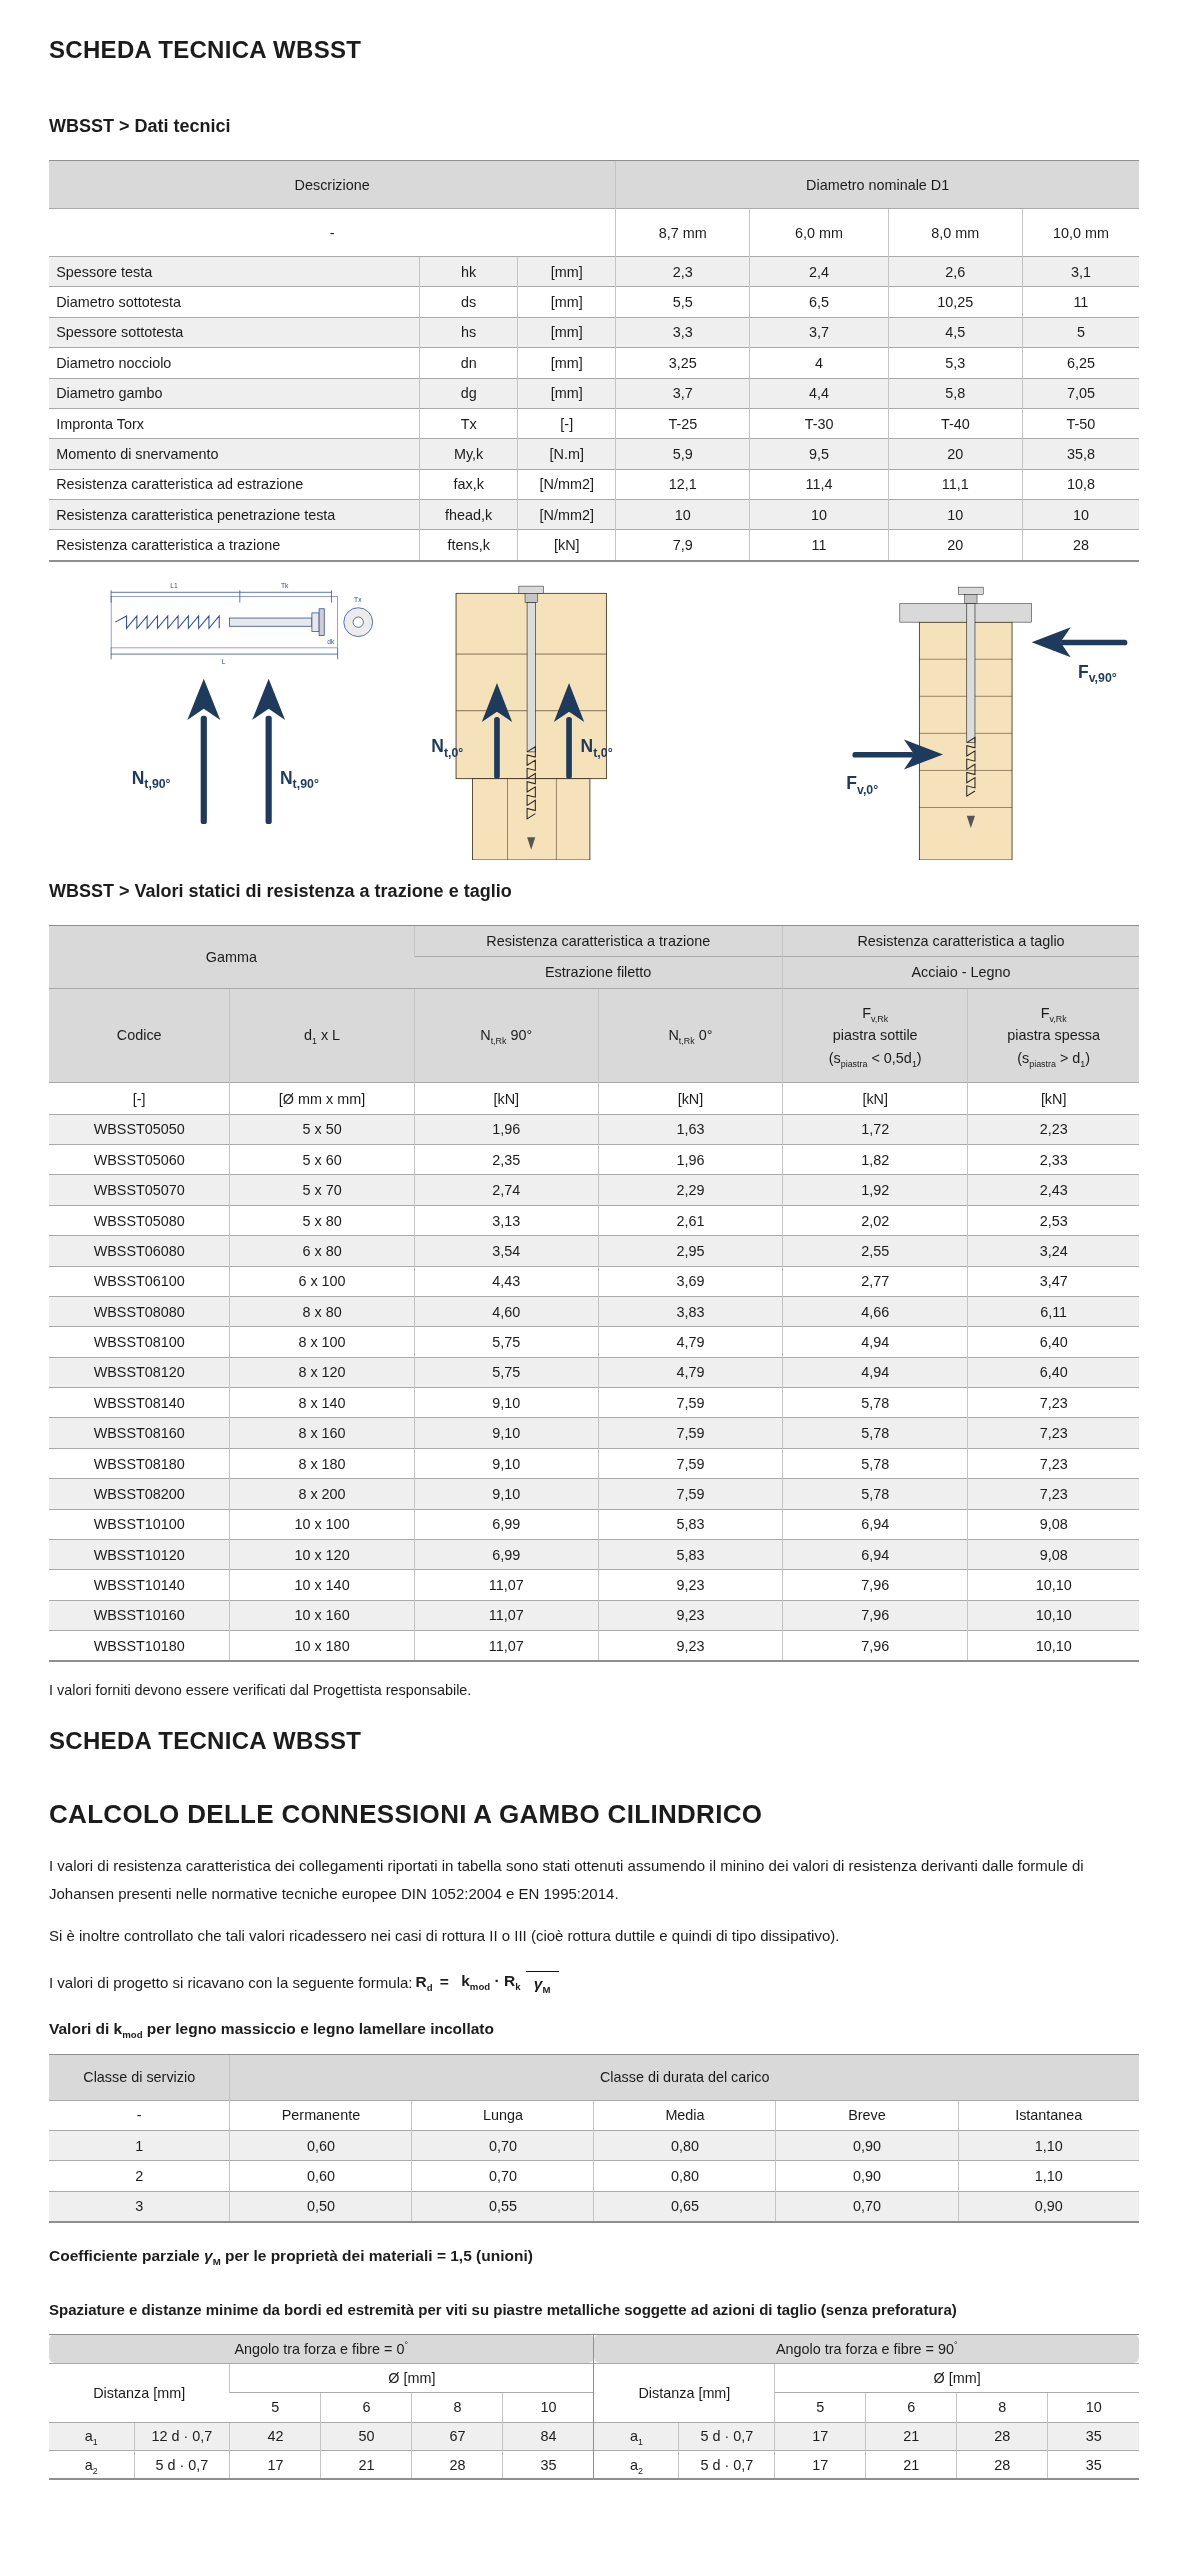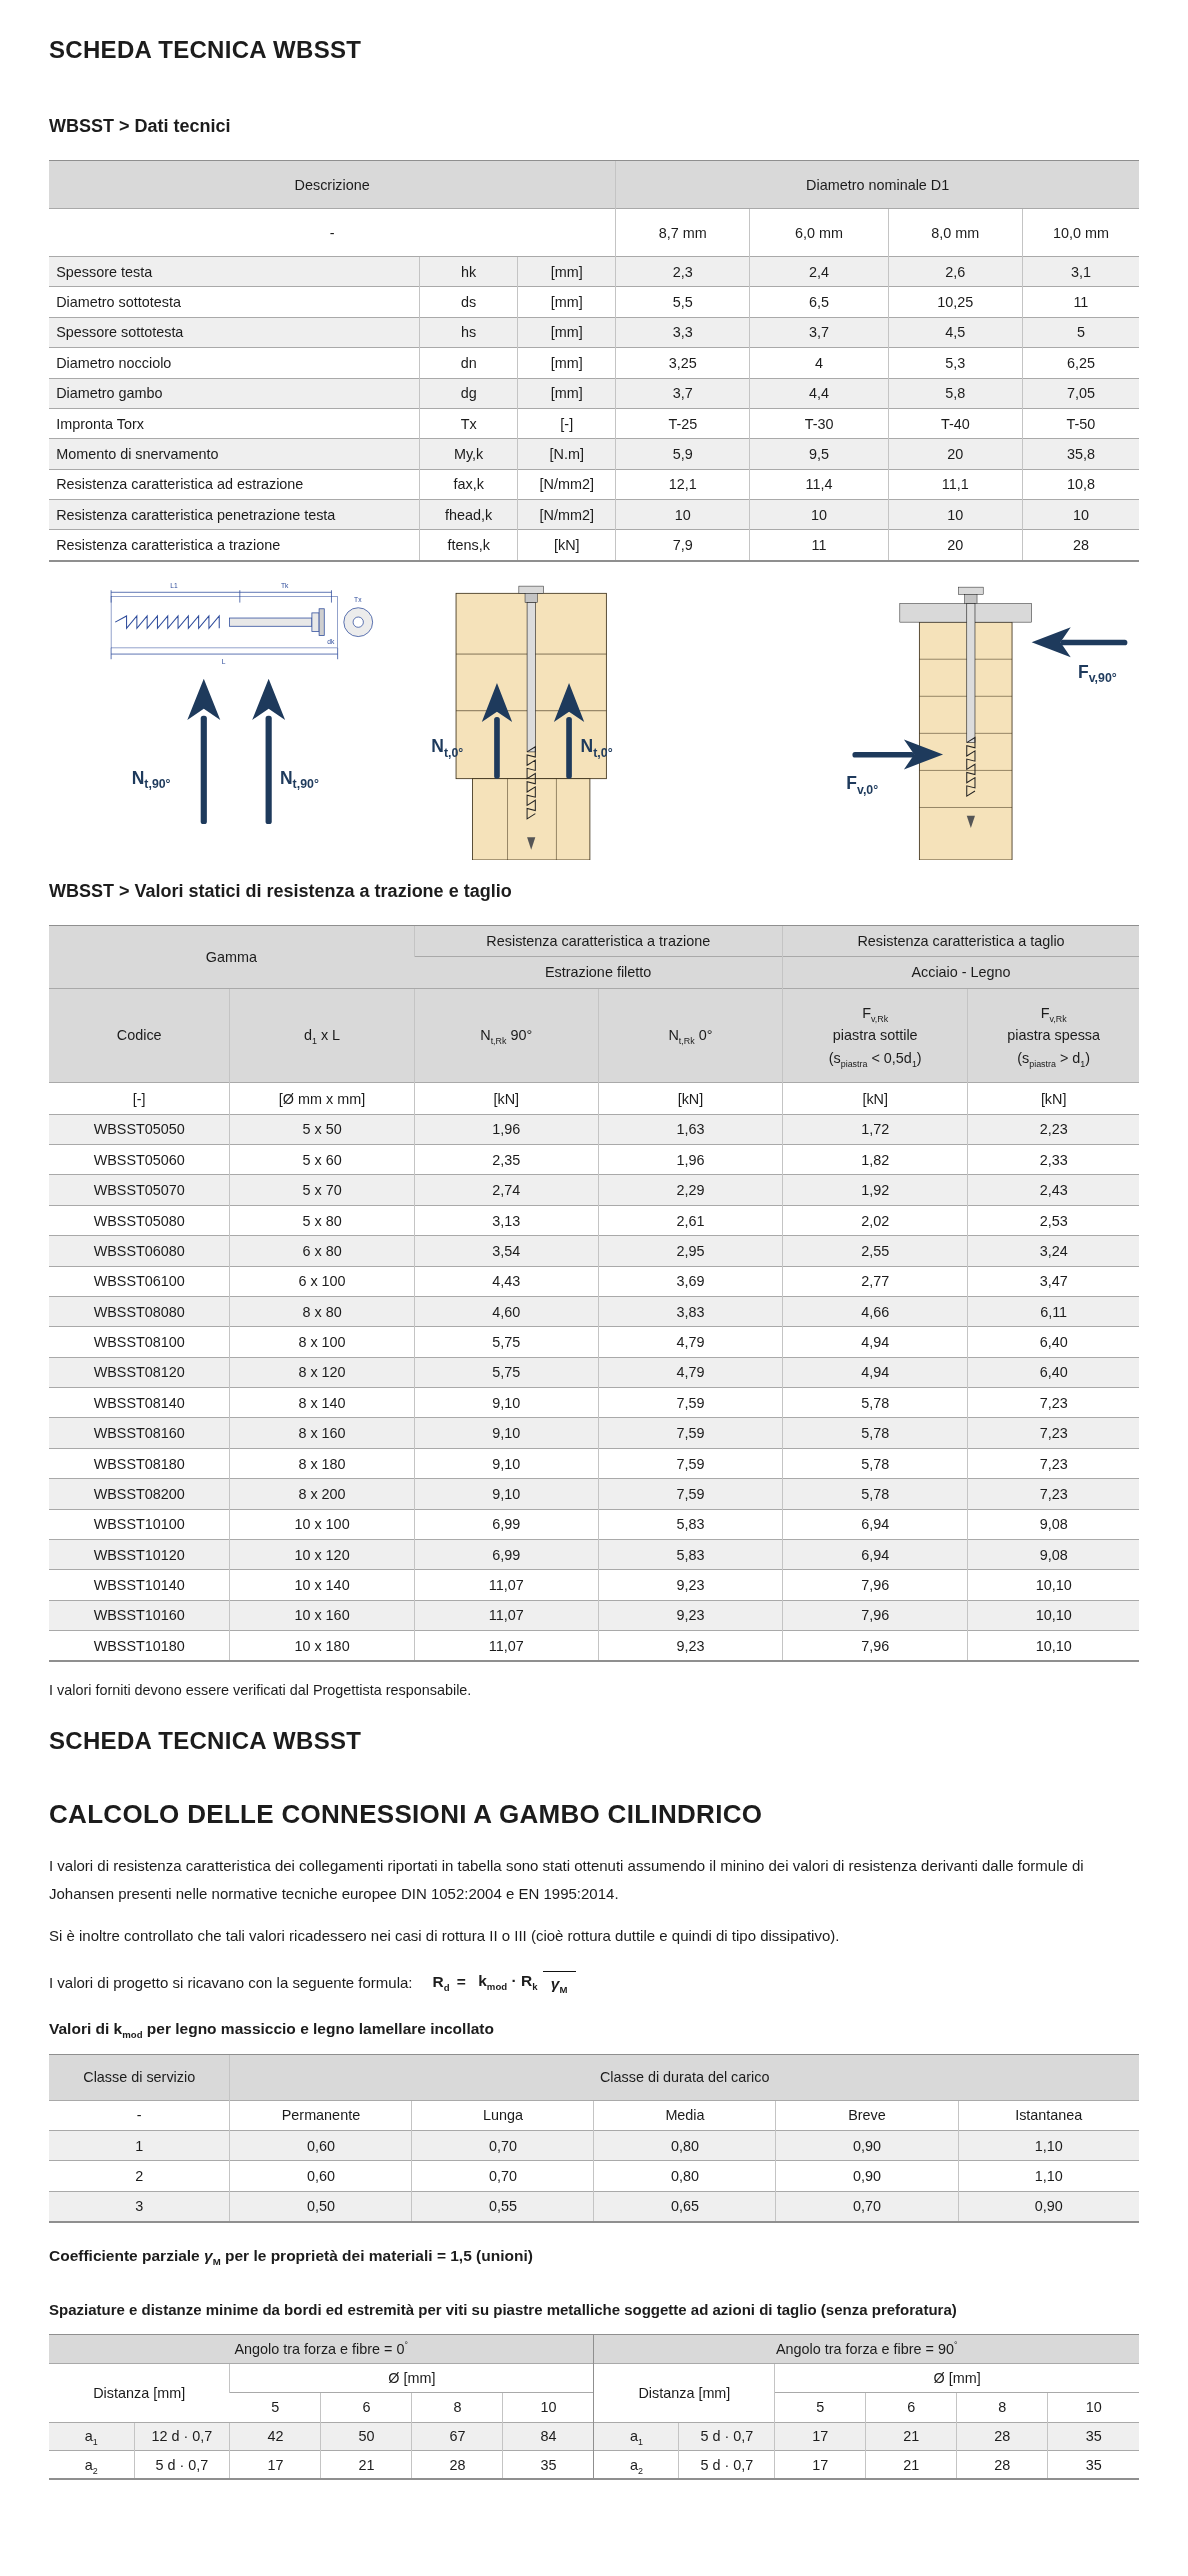--- a/index.html
+++ b/index.html
@@ -43,30 +43,30 @@
   .gray{background:var(--gray-h);}
   tbody tr:nth-child(odd) td{background:var(--gray-r);}
   
   #dati-table{margin-top:23px;}
   #dati-table thead th{padding:15.5px 4.1px;}
   #dati-table tbody td:first-child{text-align:left;padding-left:7.2px;}
   
   #statici-table thead th{padding:7.2px 4.1px;}
   #statici-table thead tr.tall th{padding:13.4px 5.2px;line-height:1.55;}
   
-  .spacing-table th{padding:6.2px 3.1px;}
+  .spacing-table th{padding:6.2px 3.1px;border-radius:6px;}
   .spacing-table td{padding:5.7px 3.1px;}
   .mid-split{border-left:1px solid var(--line-dark) !important;}
   .section-gap{margin-top:54px;}
   .subtitle{margin-top:52px;}
   .note{margin-top:19.6px;font-size:14.4px;}
   .bold-note{margin-top:24px;font-weight:700;font-size:15.5px;}
   .para{margin-top:21.6px;line-height:1.9;font-size:15px;}
   
-  .formula-row{margin-top:20.6px;display:flex;align-items:center;gap:20px;font-size:15px;}
+  .formula-row{margin-top:20.6px;display:flex;align-items:center;gap:3px;font-size:15px;}
   .frac-wrap{display:flex;align-items:center;gap:7.2px;font-size:15.5px;font-weight:700;}
   .frac{display:inline-flex;flex-direction:row;align-items:center;text-align:right;}
   .frac .num{padding:0 5.2px 3.1px 5.2px;}
   .frac .den{border-top:1.5px solid #111;padding:3.1px 8.2px 0 8.2px;}
   .diagrams{margin-top:20.6px;}
   .svg-navy{fill:var(--navy);font-weight:700;font-size:34px;}
   .svg-sub{font-size:24px;}
   .svg-tiny{fill:#2d4b9b;font-size:13px;}
   .kmod-h{margin-top:27px;font-weight:700;font-size:15.5px;}
   #kmod-table{margin-top:15.5px;}

